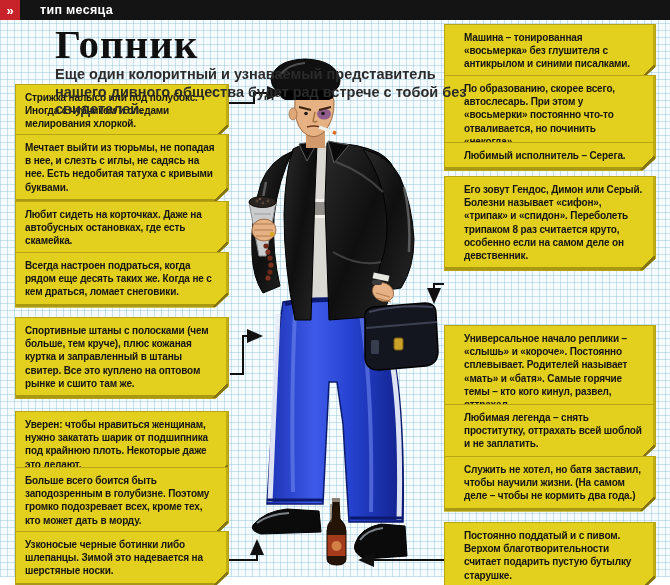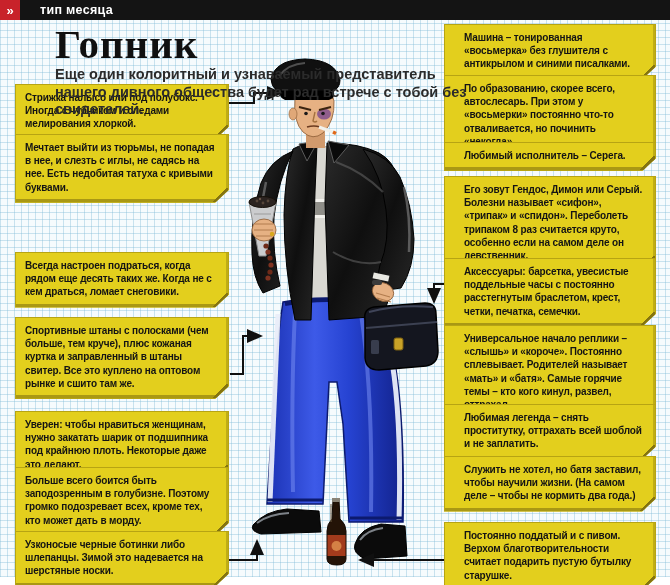--- a/index.html
+++ b/index.html
@@ -68,31 +68,31 @@
   <div class="topbar">
     <div class="redchip">»</div>
     <div class="kicker">тип месяца</div>
   </div>
 
   <div class="title">Гопник</div>
   <div class="subtitle">Еще один колоритный и узнаваемый представитель нашего дивного общества будет рад встрече с тобой без свидетелей.</div>
 
   <div class="note l" style="top:84px">Стрижка налысо или под полубокс. Иногда с чубчиком и следами мелирования хлоркой.</div>
   <div class="note l" style="top:134px">Мечтает выйти из тюрьмы, не попадая в нее, и слезть с иглы, не садясь на нее. Есть недобитая татуха с кривыми буквами.</div>
+  <div class="note l" style="top:201px">Любит сидеть на корточках. Даже на автобусных остановках, где есть скамейка.</div>
   <div class="note l" style="top:252px">Всегда настроен подраться, когда рядом еще десять таких же. Когда не с кем драться, ломает снеговики.</div>
   <div class="note l" style="top:317px">Спортивные штаны с полосками (чем больше, тем круче), плюс кожаная куртка и заправленный в штаны свитер. Все это куплено на оптовом рынке и сшито там же.</div>
   <div class="note l" style="top:411px">Уверен: чтобы нравиться женщинам, нужно закатать шарик от подшипника под крайнюю плоть. Некоторые даже это делают.</div>
   <div class="note l" style="top:467px">Больше всего боится быть заподозренным в голубизне. Поэтому громко подозревает всех, кроме тех, кто может дать в морду.</div>
   <div class="note l" style="top:531px">Узконосые черные ботинки либо шлепанцы. Зимой это надевается на шерстяные носки.</div>
 
   <div class="note r" style="top:24px">Машина – тонированная «восьмерка» без глушителя с антикрылом и синими писалками.</div>
   <div class="note r" style="top:75px">По образованию, скорее всего, автослесарь. При этом у «восьмерки» постоянно что-то отваливается, но починить «некогда».</div>
   <div class="note r" style="top:142px">Любимый исполнитель – Серега.</div>
   <div class="note r" style="top:176px">Его зовут Гендос, Димон или Серый. Болезни называет «сифон», «трипак» и «спидон». Переболеть трипаком 8 раз считается круто, особенно если на самом деле он девственник.</div>
-  <div class="note r" style="top:258px">Аксессуары: барсетка, увесистые поддельные часы с постоянно расстегнутым браслетом, крест, четки, печатка, семечки.</div>
   <div class="note r" style="top:325px">Универсальное начало реплики – «слышь» и «короче». Постоянно сплевывает. Родителей называет «мать» и «батя». Самые горячие темы – кто кого кинул, развел, оттрахал.</div>
   <div class="note r" style="top:404px">Любимая легенда – снять проститутку, оттрахать всей шоблой и не заплатить.</div>
   <div class="note r" style="top:456px">Служить не хотел, но батя заставил, чтобы научили жизни. (На самом деле – чтобы не кормить два года.)</div>
   <div class="note r" style="top:522px">Постоянно поддатый и с пивом. Верхом благотворительности считает подарить пустую бутылку старушке.</div>
 
   <svg class="connectors" width="670" height="585">
     <defs>
       <marker id="ah" markerWidth="9" markerHeight="8" refX="7" refY="3.5" orient="auto">
         <path d="M0,0 L8,3.5 L0,7 Z" fill="#101010"></path>
       </marker>

